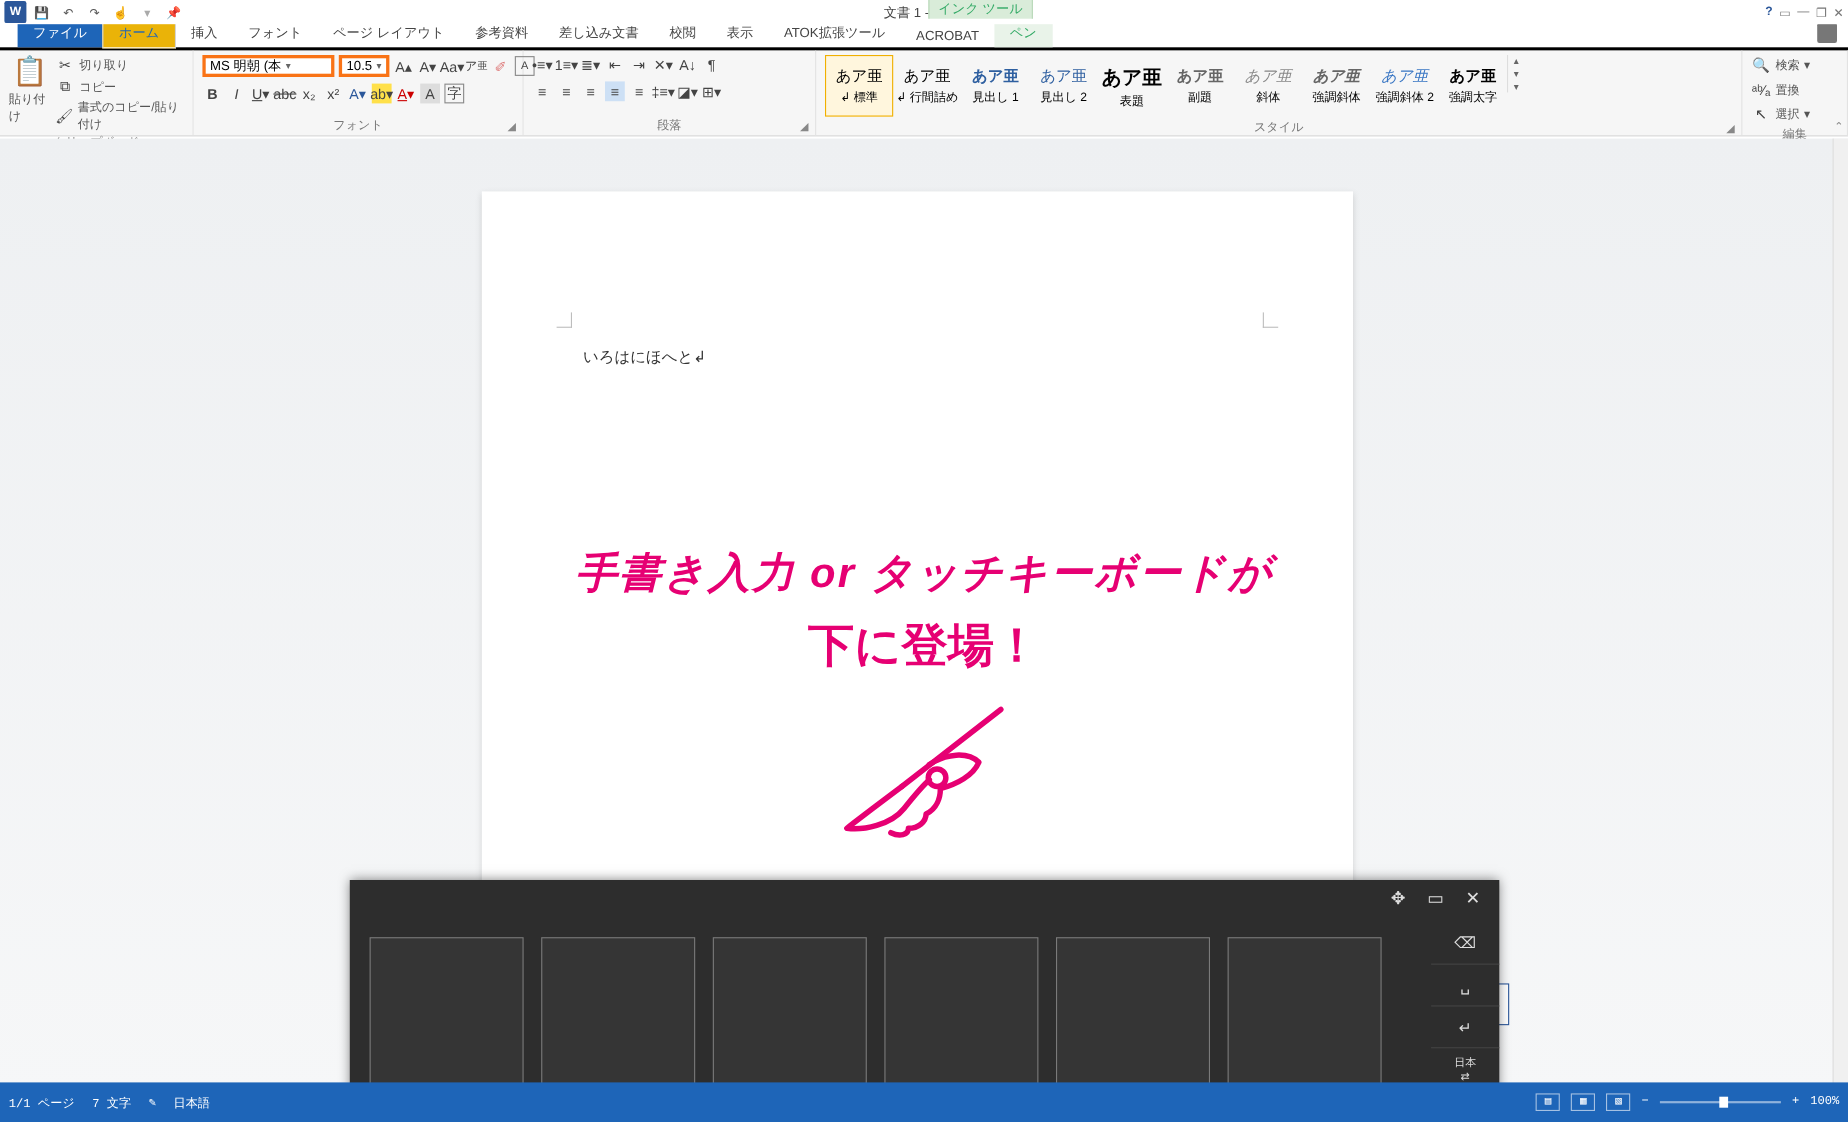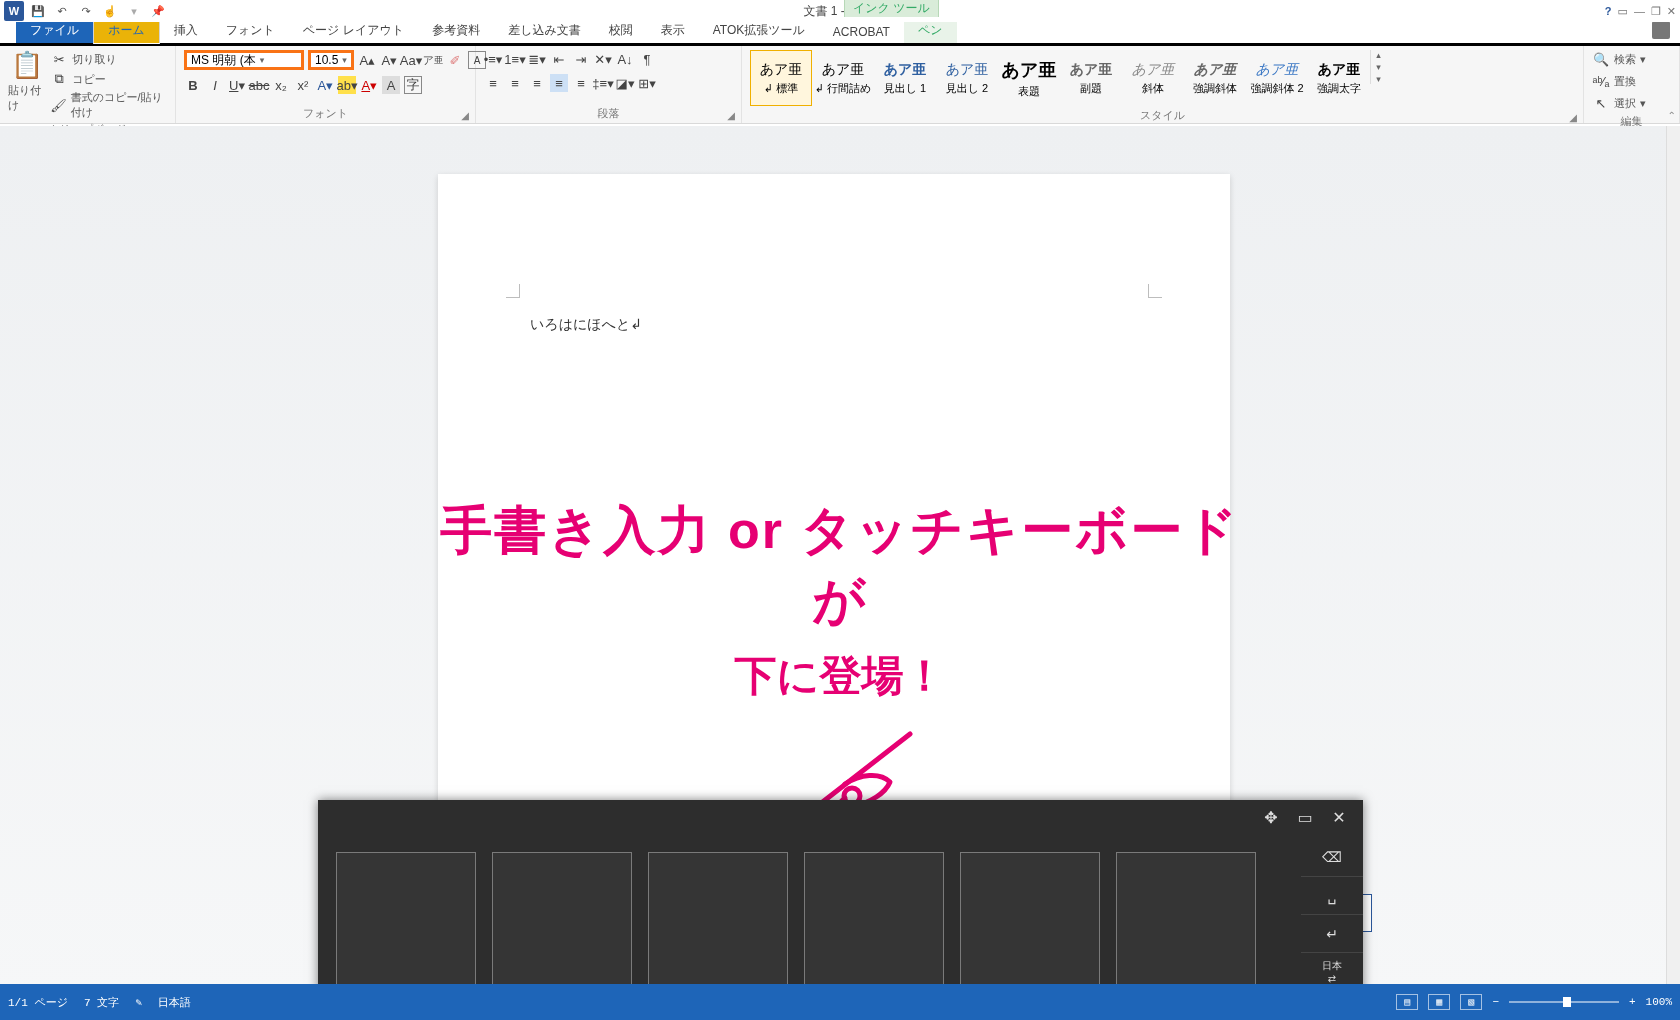--- a/index.html
+++ b/index.html
@@ -42,21 +42,21 @@
 .collapse{ position:absolute; right:4px; bottom:2px; font-size:10px; color:#888;}
 
 
 #docwrap{ position:absolute; top:126px; left:0; right:0; bottom:20px; background:linear-gradient(#eef0f2,#f6f7f8); overflow:hidden;}
 #page{ position:absolute; left:438px; top:16px; width:792px; background:#fff; box-shadow:0 2px 6px rgba(0,0,0,.15); height:780px;margin-top:32px;}
 #page .corner{ position:absolute; width:14px; height:14px; border-color:#bdbdbd;}
 #page .corner.tl{ top:110px; left:68px; border-left:1px solid #bdbdbd; border-top:1px solid #bdbdbd; transform:rotate(180deg);}
 #page .corner.tr{ top:110px; right:68px; border-right:1px solid #bdbdbd; border-top:1px solid #bdbdbd; transform:rotate(180deg);}
 #page .text{ position:absolute; top:142px; left:92px; font-family:"MS Mincho",serif; font-size:14px; color:#333;}
 .overlay{ position:absolute; top:370px; left:50%; transform:translateX(-50%); text-align:center; color:#e60073; font-weight:600;}
-.overlay .l1{ font-size:52px; letter-spacing:2px;}
+.overlay .l1{ font-size:38px; letter-spacing:2px;font-style:italic;}
 .overlay .l2{ font-size:42px; margin-top:12px;}
 .overlay svg{ margin-top:20px;}
 
 .fab{ position:absolute; right:308px; top:768px; display:flex; border:1px solid #2b579a; background:#fff;}
 .fab div{ width:40px; height:36px; display:flex; align-items:center; justify-content:center; font-size:18px; color:#2b579a;}
 .fab div+div{ border-left:1px solid #2b579a;}
 
 
 #hw{ position:absolute; left:318px; bottom:20px; width:1045px; height:200px; background:#2d2d2d; color:#ccc; box-shadow:0 0 10px rgba(0,0,0,.5);}
 #hw .top{ height:34px; display:flex; justify-content:flex-end; align-items:center; gap:10px; padding:0 12px;}

